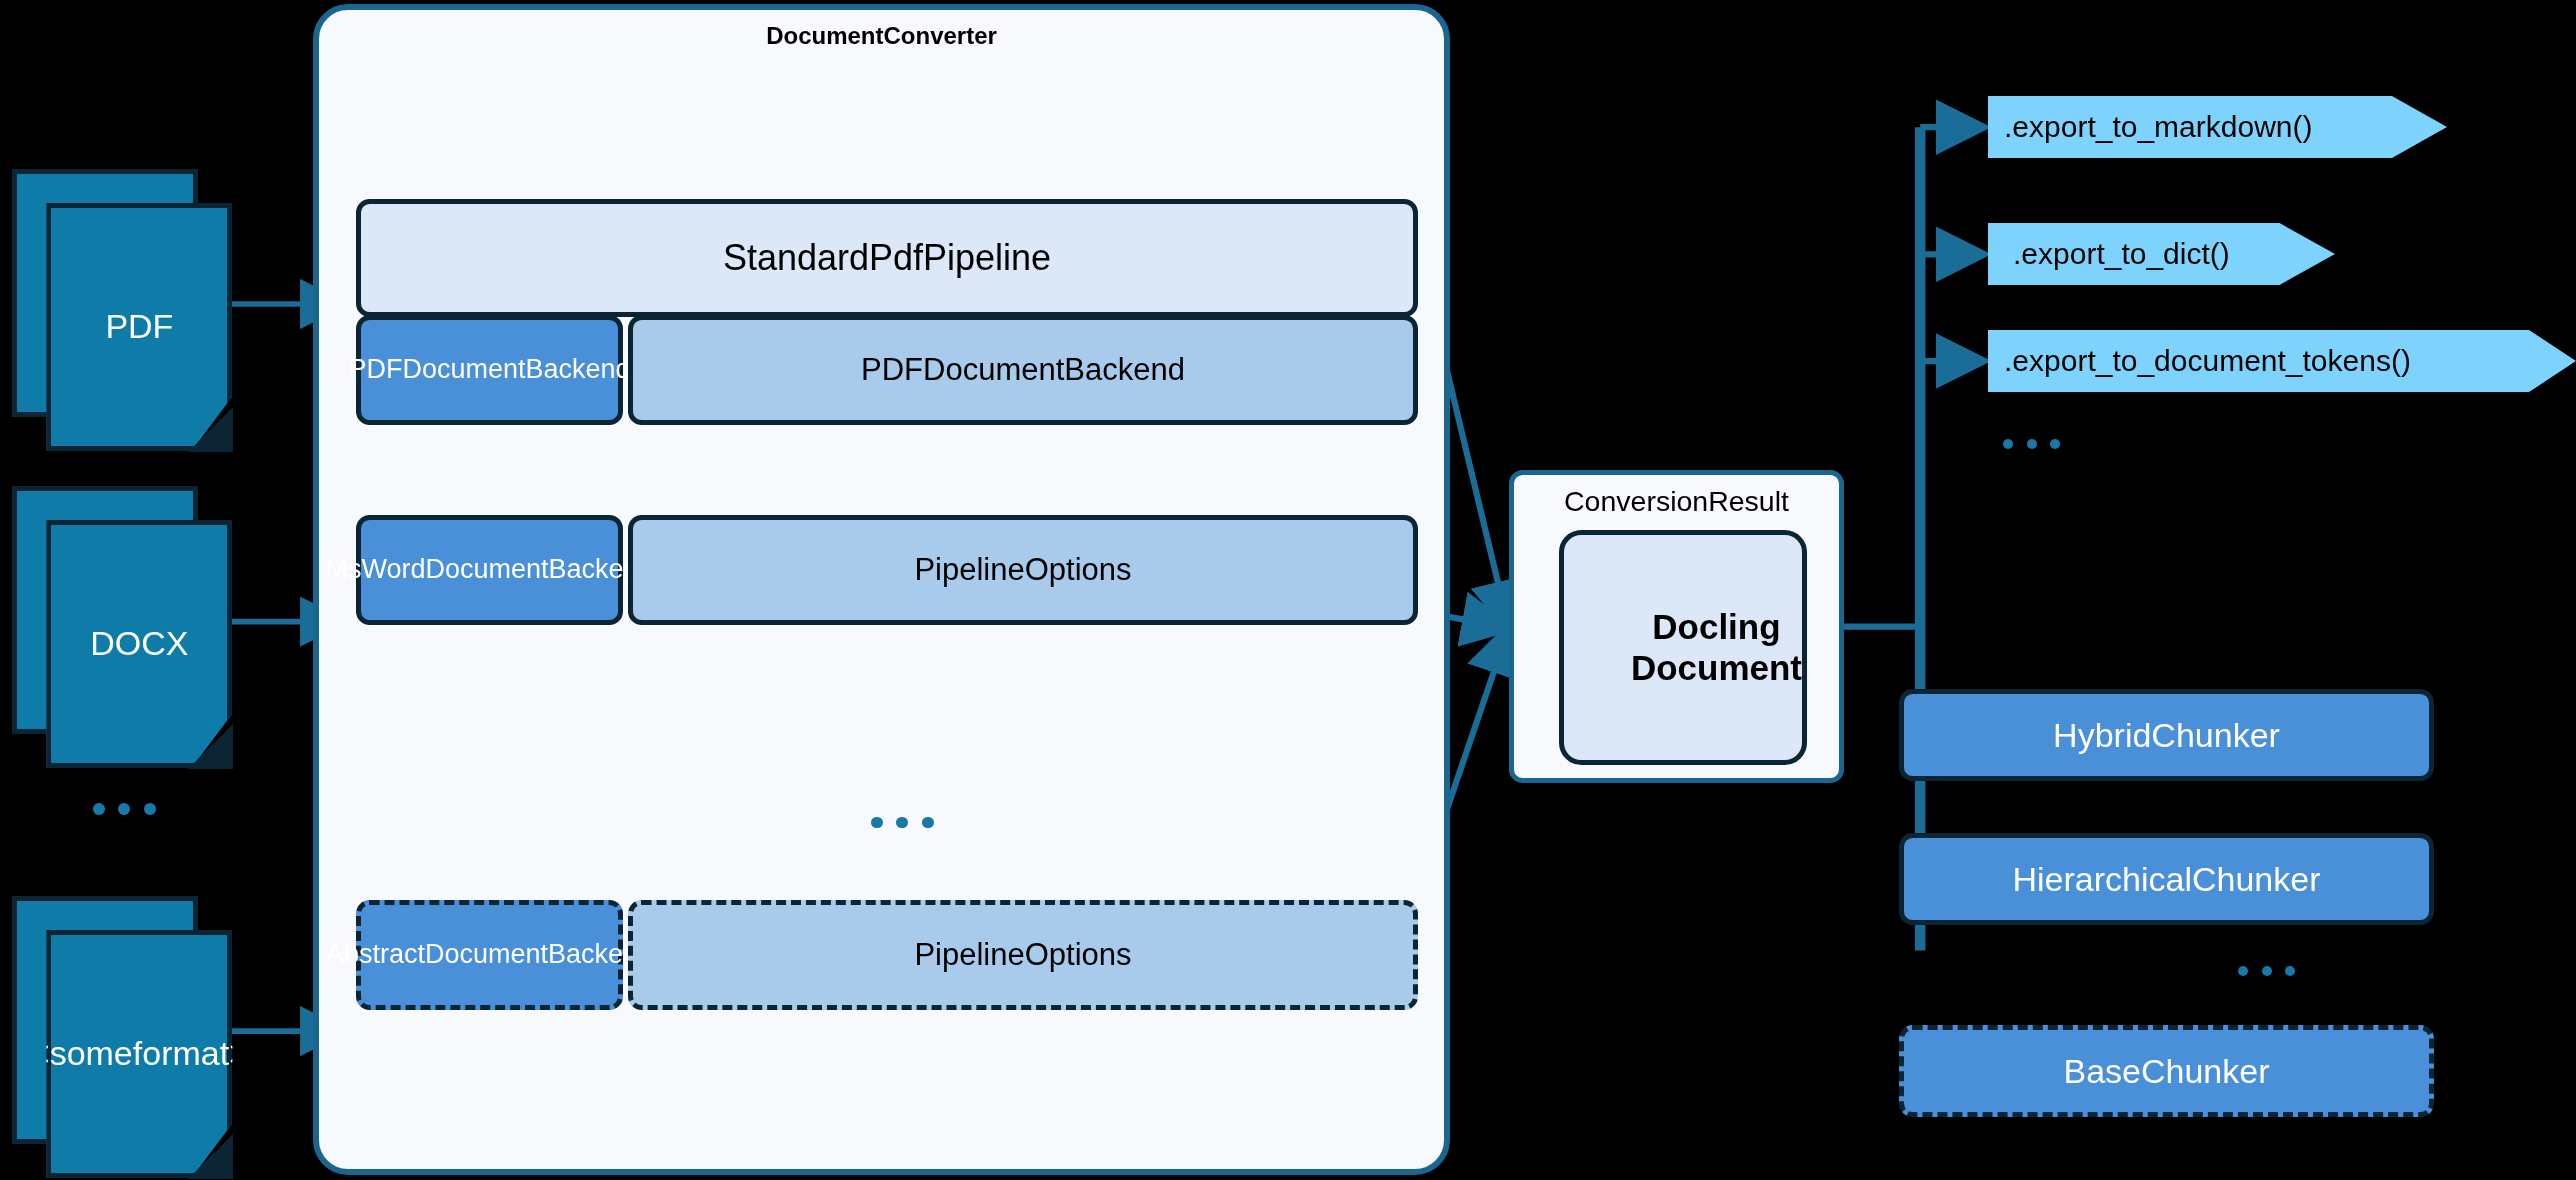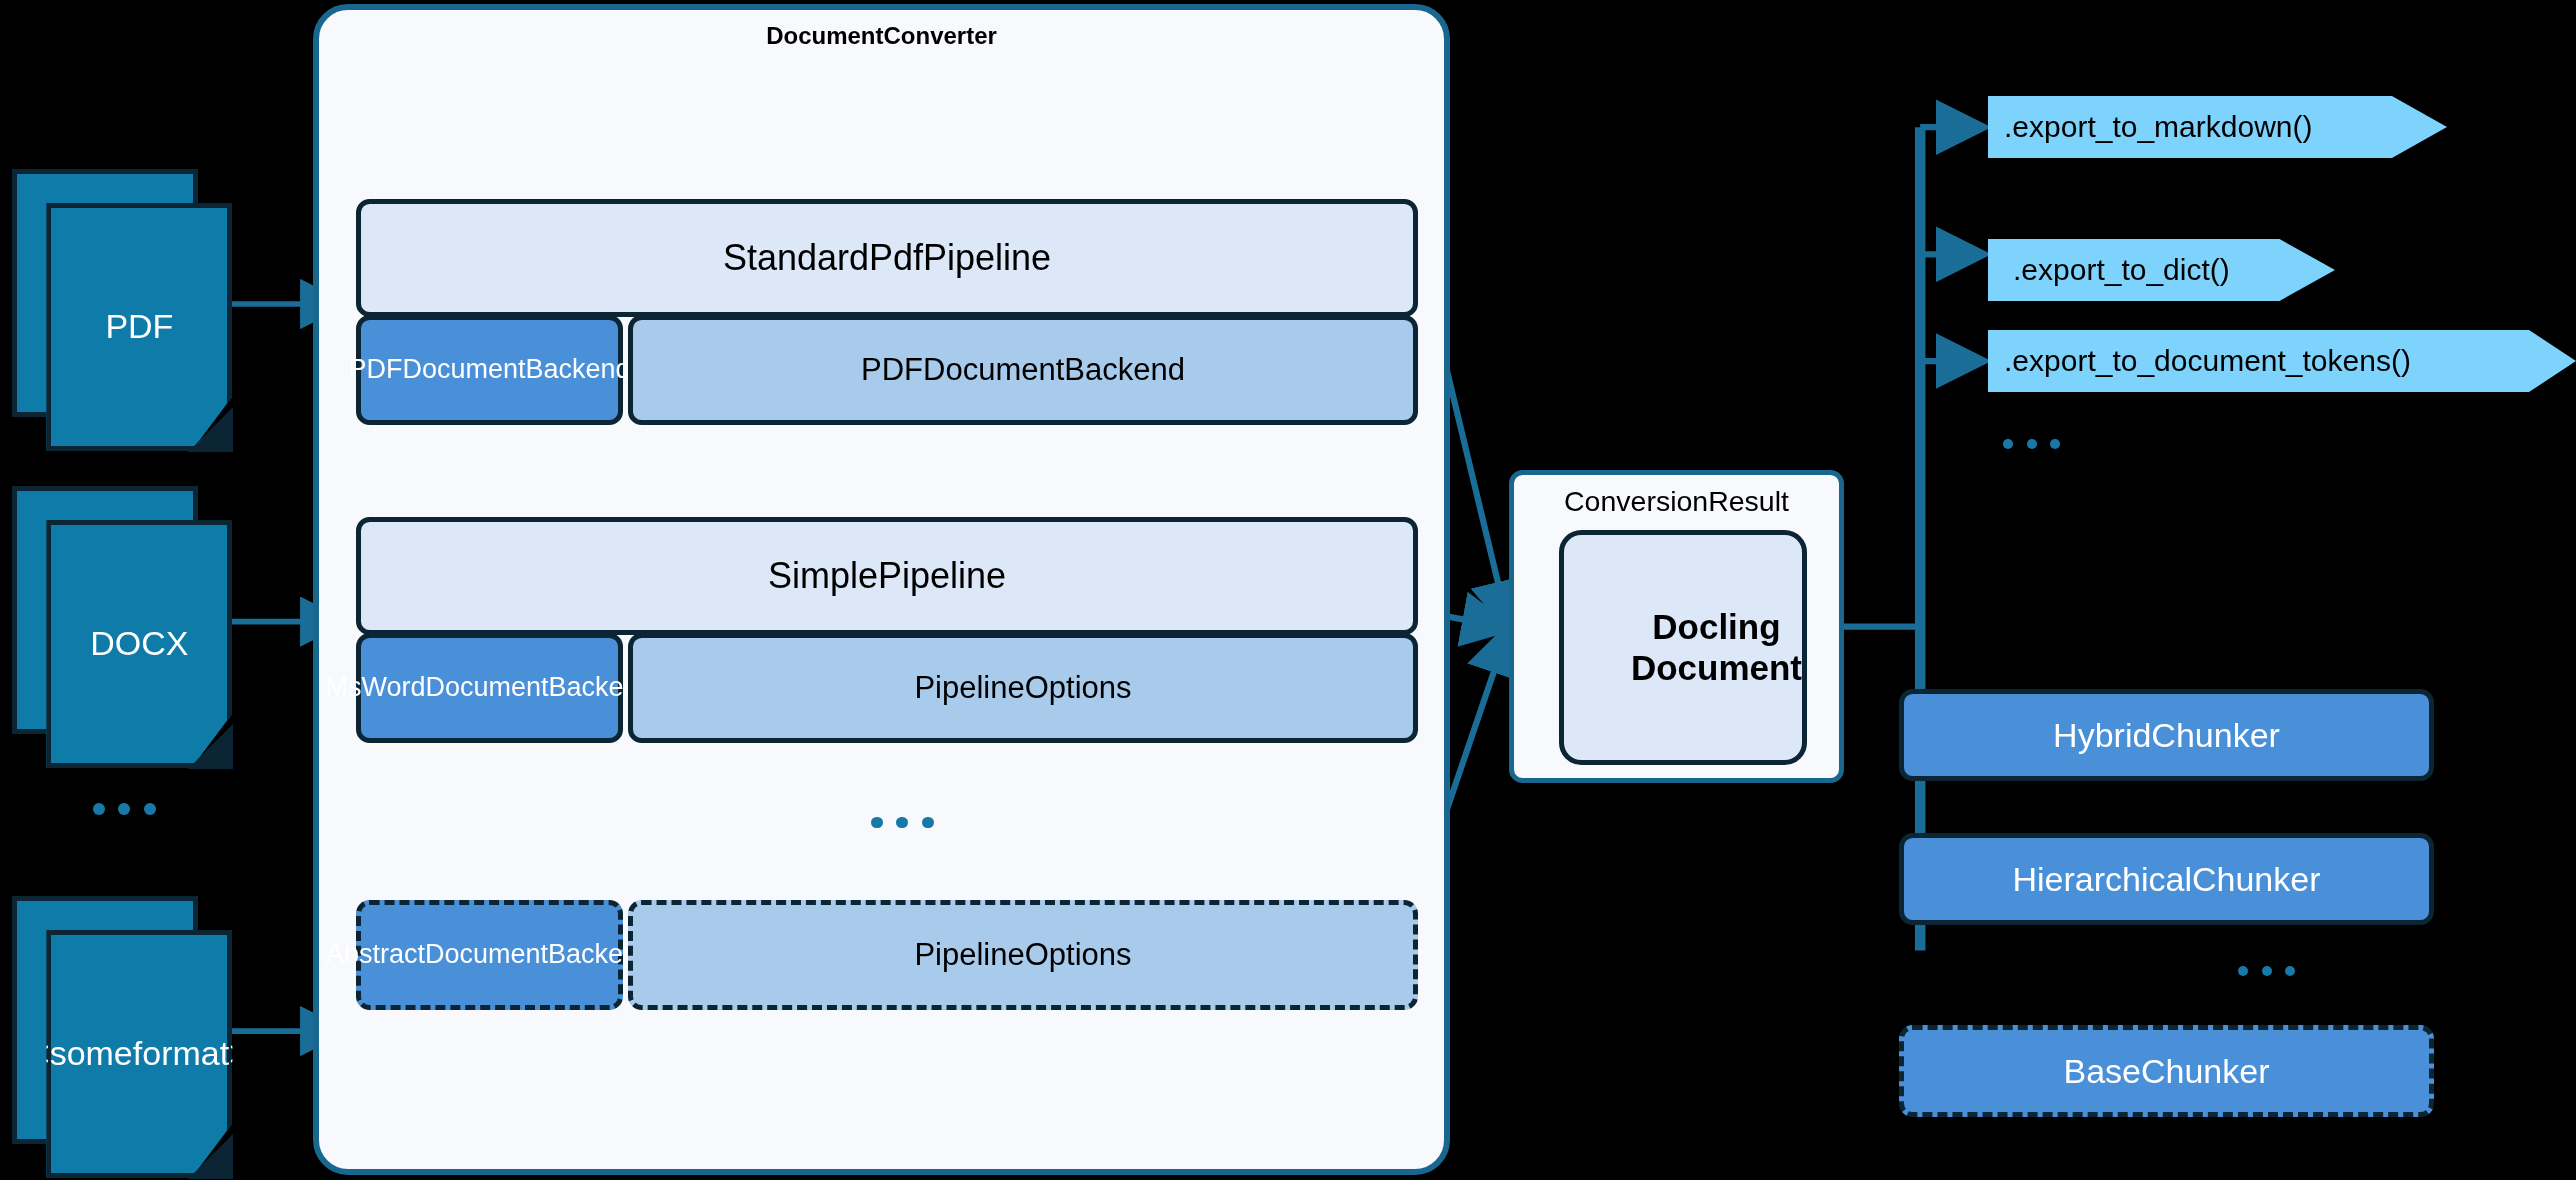--- a/index.html
+++ b/index.html
@@ -202,21 +202,20 @@
 
     <div class="pipeline" style="left:37px; top:189px; width:1062px;">
       <div class="pipe-head">StandardPdfPipeline</div>
       <div class="pipe-row">
         <div class="pipe-backend">PDFDocumentBackend</div>
         <div class="pipe-options">PDFDocumentBackend</div>
       </div>
     </div>
 
     <div class="pipeline" style="left:37px; top:507px; width:1062px;">
-      <div class="pipe-head">SimplePipeline</div>
       <div class="pipe-row">
         <div class="pipe-backend">MsWordDocumentBackend</div>
         <div class="pipe-options">PipelineOptions</div>
       </div>
     </div>
 
     <div class="dots" style="left:552px; top:807px;">
       <i></i>
         <i></i>
         <i></i>
@@ -236,21 +235,21 @@
       <div>
         <span>Docling</span><br>
         <span>Document</span>
       </div>
     </div>
   </div>
 
   <div class="export-shape" style="left:1988px; top:96px; width:459px; clip-path:polygon(0 0, 88% 0, 100% 50%, 88% 100%, 0 100%);">
     <span>.export_to_markdown()</span>
   </div>
-  <div class="export-shape" style="left:1988px; top:239px; width:347px; clip-path:polygon(0 0, 84% 0, 100% 50%, 84% 100%, 0 100%);padding-left:25px;">
+  <div class="export-shape" style="left:1988px; top:223px; width:347px; clip-path:polygon(0 0, 84% 0, 100% 50%, 84% 100%, 0 100%);padding-left:25px;">
     <span>.export_to_dict()</span>
   </div>
   <div class="export-shape" style="left:1988px; top:330px; width:588px; clip-path:polygon(0 0, 92% 0, 100% 50%, 92% 100%, 0 100%);">
     <span>.export_to_document_tokens()</span>
   </div>
 
   <div class="dots sm" style="left:2003px; top:439px;">
     <i></i>
       <i></i>
       <i></i>

